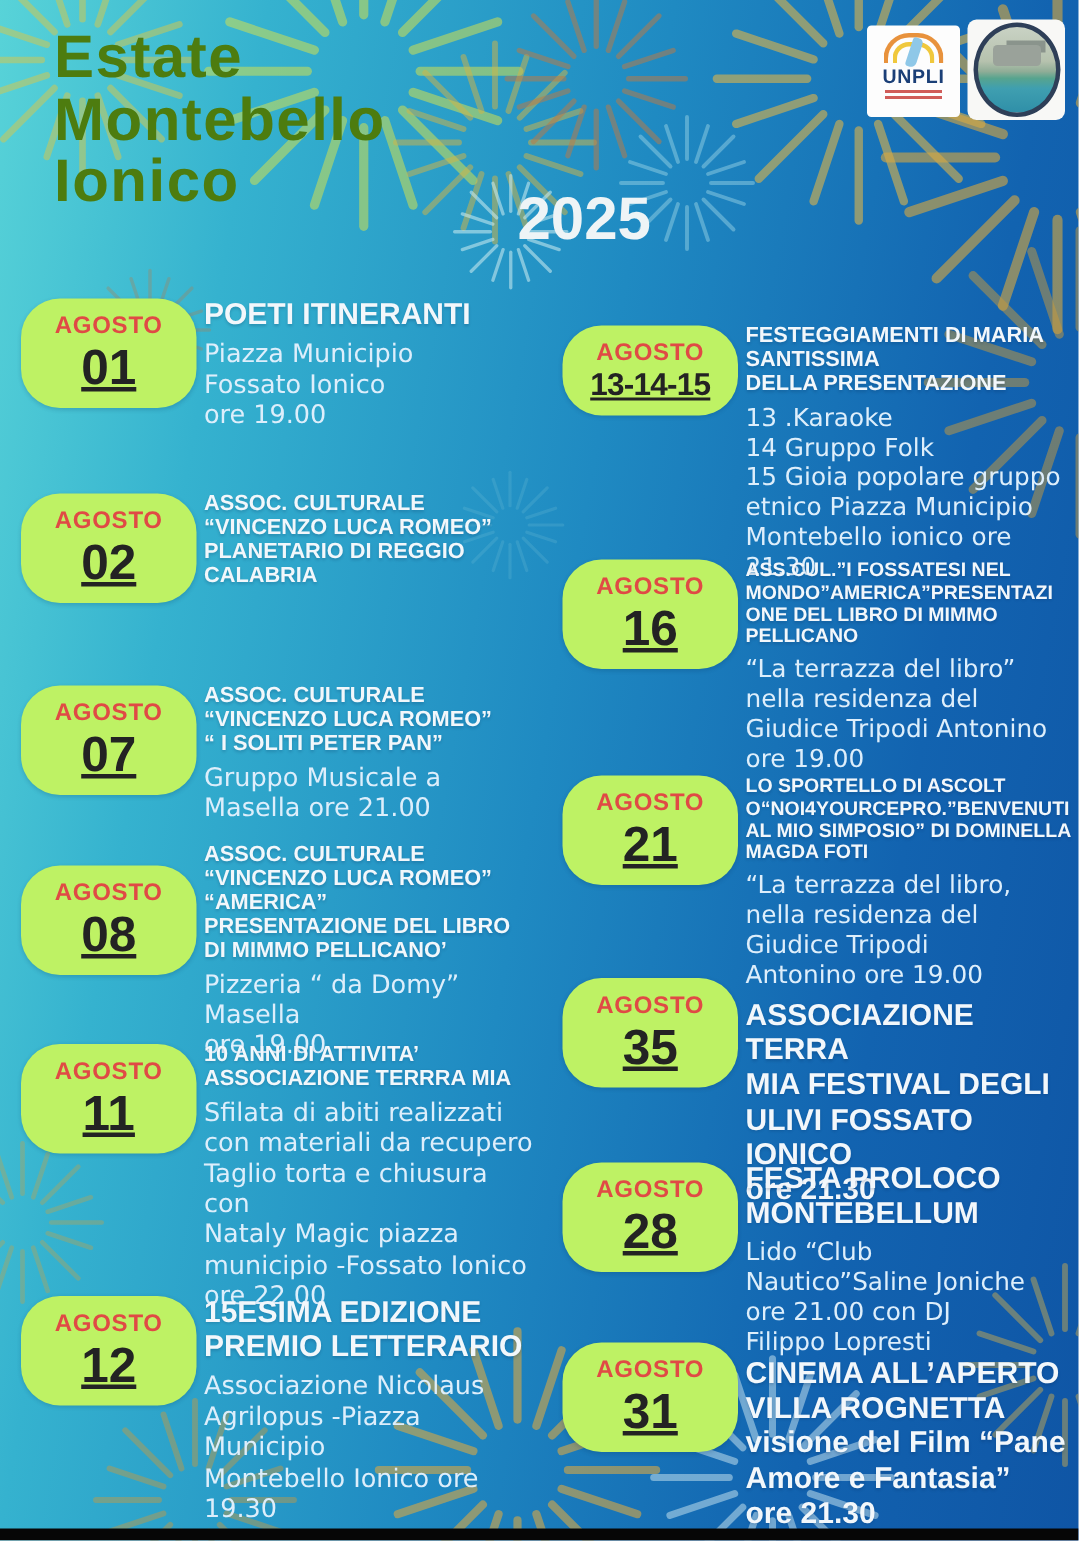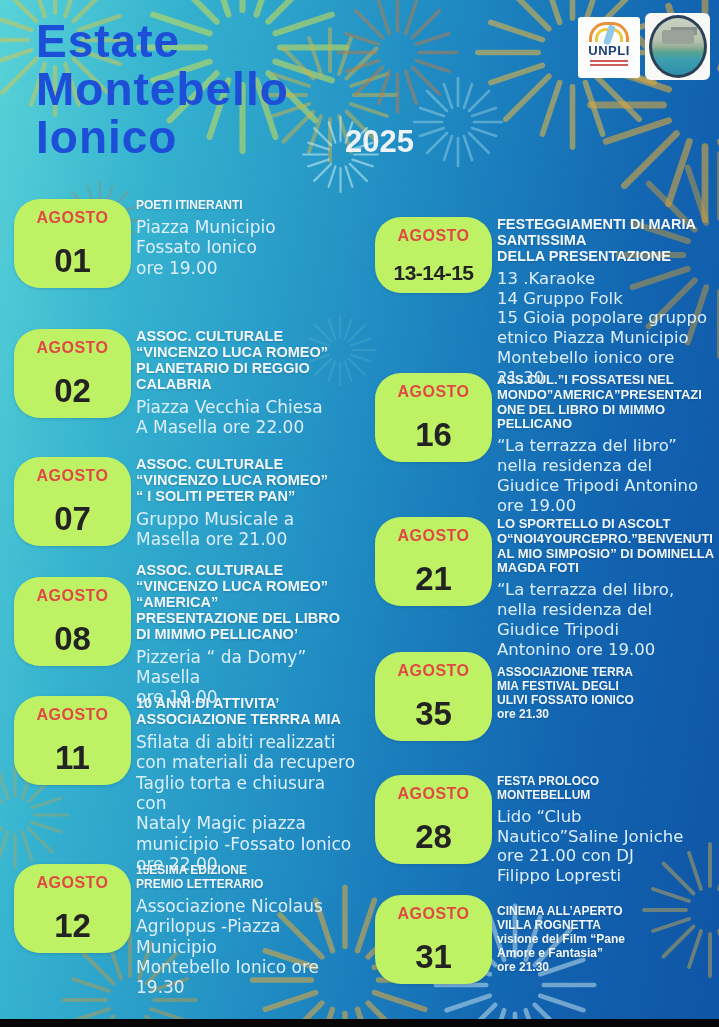--- a/index.html
+++ b/index.html
@@ -4,23 +4,23 @@
 <style>
   html,body{margin:0;padding:0;}
   body{width:719px;height:1027px;overflow:hidden;position:relative;
        font-family:"Liberation Sans",sans-serif;
        background:linear-gradient(100deg,#58d3d8 0%,#35b2cf 20%,#1f8ac2 50%,#1263b0 78%,#0f55a5 100%);}
   .layer{position:absolute;inset:0;}
   .fw{position:absolute;pointer-events:none;}
   .content{position:absolute;inset:0;z-index:2;}
 
   
-  .poster-title{position:absolute;left:36px;top:18px;color:#1d4ed8;font-weight:bold;
-                font-size:46px;line-height:1.04;letter-spacing:1px;white-space:pre-line;}
-  .poster-year{position:absolute;left:345px;top:124px;color:#eef4f6;font-weight:bold;font-size:31px;}
+  .poster-title{position:absolute;left:36px;top:18px;color:#4d7c0f;font-weight:bold;
+                font-size:40px;line-height:1.04;letter-spacing:1px;white-space:pre-line;}
+  .poster-year{position:absolute;left:345px;top:124px;color:#eef4f6;font-weight:bold;font-size:40px;}
 
   
   .logo-unpli{position:absolute;left:578px;top:17px;width:62px;height:61px;background:#fdfdfd;
               border-radius:3px;z-index:3;display:flex;flex-direction:column;align-items:center;}
   .arc{position:relative;width:34px;height:17px;margin-top:5px;
        border:3px solid #e8923c;border-bottom:none;border-radius:17px 17px 0 0;}
   .arc::after{content:"";position:absolute;left:3px;top:3px;width:22px;height:11px;
        border:3px solid #f0c83c;border-bottom:none;border-radius:11px 11px 0 0;}
   .italy{position:absolute;left:28px;top:8px;width:7px;height:20px;background:#8fc8e8;
          border-radius:2px 3px 4px 2px;transform:rotate(18deg);}
@@ -33,26 +33,26 @@
         background:linear-gradient(#c9d2c4 0%,#b6c2ae 40%,#90ad97 52%,#57a48e 60%,#3f9fb0 72%,#2f8fa8 100%);position:relative;}
   .oval::before{content:"";position:absolute;left:10px;top:12px;width:32px;height:14px;background:#9aa29a;
         border-radius:3px;box-shadow:6px -6px 0 -3px #8a948c;}
 
   
   .event{position:absolute;display:flex;gap:5px;width:346px;}
   .badge{flex:0 0 117px;width:117px;background:#bef264;border-radius:26px;
          display:flex;flex-direction:column;align-items:center;justify-content:center;
          padding:10px 0 9px;align-self:flex-start;box-shadow:0 1px 3px rgba(0,40,80,.18);}
   .month{color:#e04a45;font-weight:bold;font-size:16px;letter-spacing:.5px;}
-  .day{color:#232323;font-weight:bold;font-size:33px;line-height:1.05;margin-top:17px;}
+  .day{color:#232323;font-weight:bold;font-size:33px;line-height:1.05;margin-top:1px;text-decoration:underline;}
   .day-sm{font-size:21px;letter-spacing:-.5px;}
   .etext{flex:1;min-width:0;}
   .etitle{font-weight:bold;color:#f2f7fb;font-size:14.5px;line-height:1.1;white-space:pre-line;
           text-shadow:0 1px 2px rgba(0,30,70,.2);}
-  .t-lg{font-size:12px;line-height:1.16;}
+  .t-lg{font-size:20px;line-height:1.16;}
   .t-sm{font-size:13px;line-height:1.14;}
   .ebody{font-family:"DejaVu Sans",sans-serif;color:#ddeefb;font-size:17px;line-height:1.2;
          white-space:pre-line;margin-top:4px;}
   .col-right .ebody{font-size:16.5px;}
   .badge-down{margin-top:14px;}
   .text-down{padding-top:14px;}
   .text-down2{padding-top:10px;}
 
   .bottom-bar{position:absolute;left:0;bottom:0;width:719px;height:8px;background:#060606;z-index:4;}
 </style>
@@ -169,22 +169,20 @@
   <div class="event col-left" style="left:14px;top:329px;">
     <div class="badge">
       <div class="month">AGOSTO</div>
       <div class="day">02</div>
     </div>
     <div class="etext">
       <div class="etitle">ASSOC. CULTURALE
 “VINCENZO LUCA ROMEO”
 PLANETARIO DI REGGIO
 CALABRIA</div>
-      <div class="ebody">Piazza Vecchia Chiesa
-A Masella ore 22.00</div>
     </div>
   </div>
 
   <div class="event col-left" style="left:14px;top:457px;">
     <div class="badge">
       <div class="month">AGOSTO</div>
       <div class="day">07</div>
     </div>
     <div class="etext">
       <div class="etitle">ASSOC. CULTURALE

